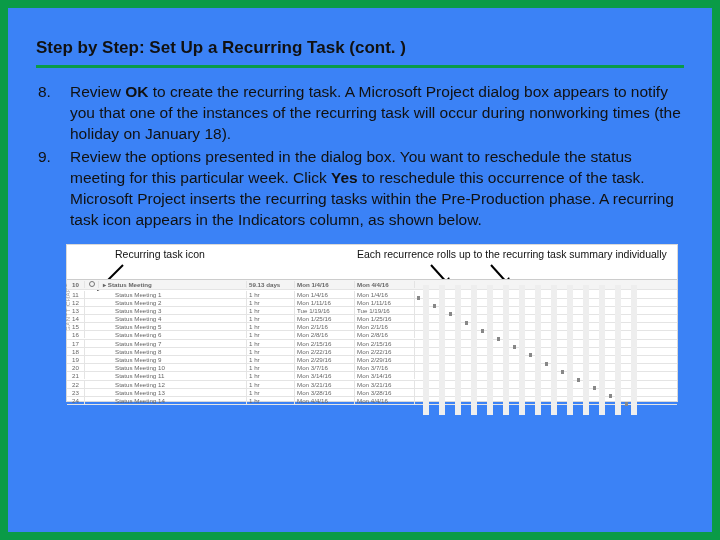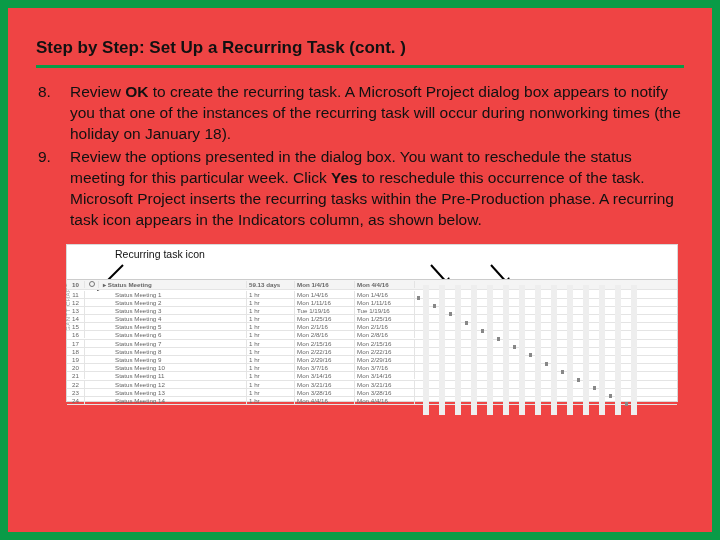--- a/index.html
+++ b/index.html
@@ -6,21 +6,21 @@
   body {
     width: 720px;
     height: 540px;
     background: #0a9b47;
     font-family: Arial, Helvetica, sans-serif;
     overflow: hidden;
   }
   .slide {
     position: absolute;
     top: 8px; left: 8px; right: 8px; bottom: 8px;
-    background: #ef4444;
+    background: #3b82f6;
     padding: 30px 28px 16px 28px;
   }
   .title {
     font-size: 17px;
     font-weight: bold;
     color: #111;
     padding-bottom: 7px;
     border-bottom: 3px solid #0a9b47;
     margin-bottom: 14px;
   }
@@ -118,20 +118,21 @@
   <div class="item">
     <div class="num">9.</div>
     <div class="txt">
       <span>Review the options presented in the dialog box. You want to reschedule the status meeting for this particular week. Click </span><b>Yes</b><span> to reschedule this occurrence of the task. Microsoft Project inserts the recurring tasks within the Pre-Production phase. A recurring task icon appears in the Indicators column, as shown below.</span>
     </div>
   </div>
 
   <div class="figure">
     <div class="labels">
       <div class="lab1">Recurring task icon</div>
+      <div class="lab2">Each recurrence rolls up to the recurring task summary individually</div>
     </div>
 
     <svg style="position:absolute; left:30px; top:18px;" width="30" height="30">
       <line x1="26" y1="2" x2="4" y2="24" stroke="#000" stroke-width="2"></line>
       <polygon points="0,28 10,24 4,18" fill="#000"></polygon>
     </svg>
     <svg style="position:absolute; left:360px; top:18px;" width="30" height="30">
       <line x1="4" y1="2" x2="22" y2="22" stroke="#000" stroke-width="2"></line>
       <polygon points="26,26 14,22 22,14" fill="#000"></polygon>
     </svg>

